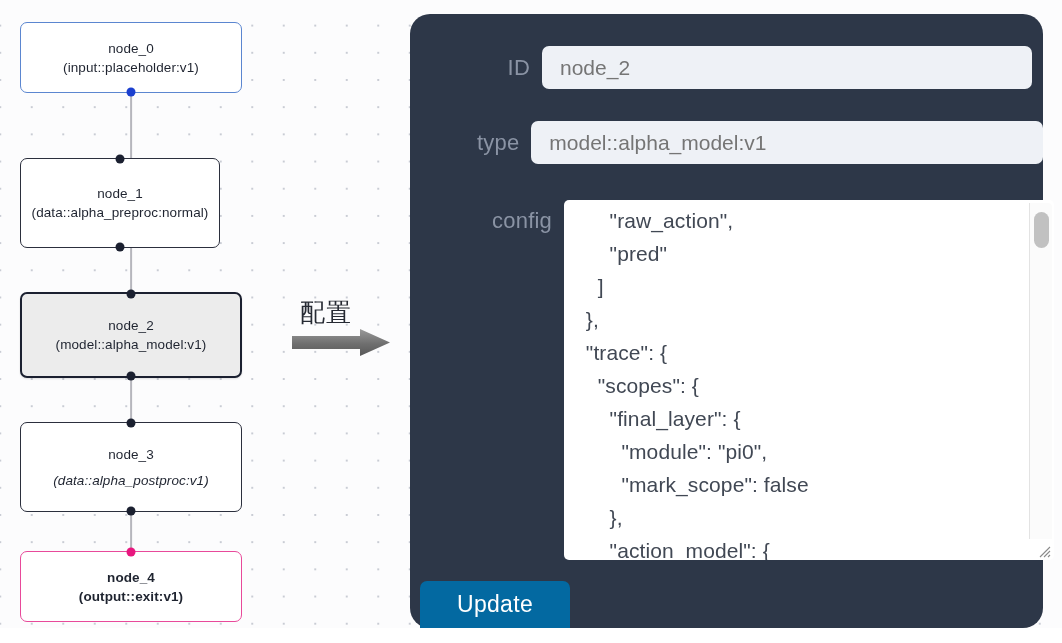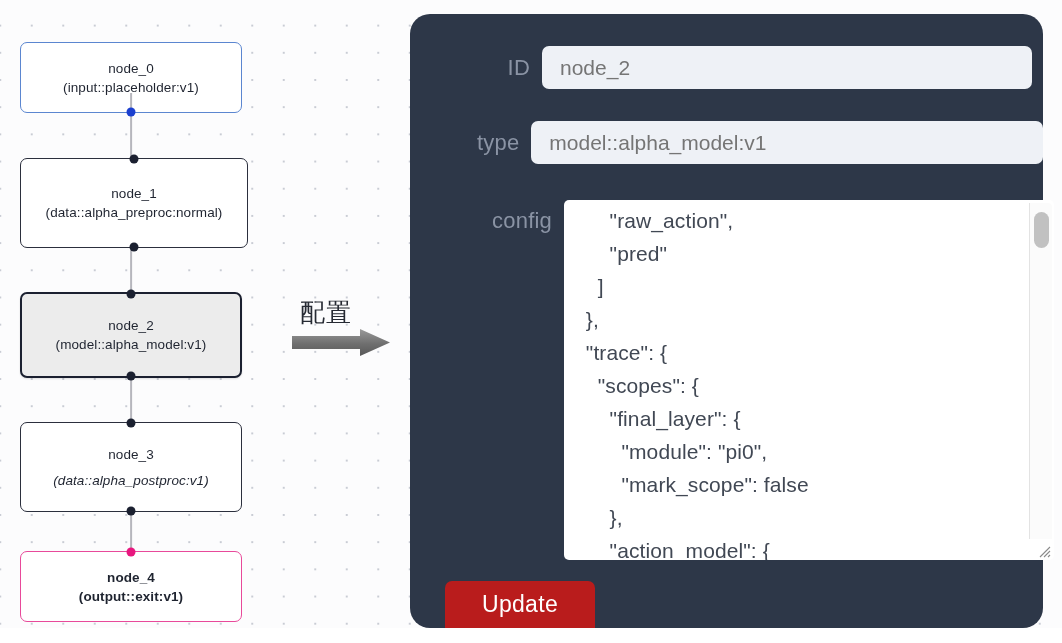--- a/index.html
+++ b/index.html
@@ -49,21 +49,21 @@
     align-items: center;
     justify-content: center;
     text-align: center;
     color: #1f2430;
     font-size: 13.5px;
     line-height: 19px;
     letter-spacing: 0.1px;
     user-select: none;
   }
   .node .nl { display: block; white-space: pre-wrap; }
-  .node-input  { border-color: #5b86d0; margin-top: 20px; }
+  .node-input  { border-color: #5b86d0; }
   .node-output { border-color: #e8499a; font-weight: bold; }
   .node-selected {
     background: #ececec;
     border-color: #1b2030;
     border-width: 2px;
     box-shadow: 0 1px 2px rgba(0,0,0,.12);
   }
 
   
   .handle {
@@ -203,25 +203,25 @@
   #config-resize-handle {
     position: absolute;
     right: 3px;
     bottom: 2px;
     width: 16px;
     height: 16px;
   }
 
   #update-button {
     position: absolute;
-    left: 35px;
+    left: 10px;
     top: 567px;
     width: 150px;
     height: 47px;
-    background: #b91c1c;
+    background: #0369a1;
     border: none;
     border-radius: 7px 7px 0 0;
     color: #ffffff;
     font-size: 23px;
     font-family: "Liberation Sans", sans-serif;
     letter-spacing: 0.3px;
     cursor: pointer;
     text-align: center;
     padding: 0;
   }
@@ -239,21 +239,21 @@
   <div class="edge" style="top:378px;height:44px;"></div>
   <div class="edge" style="top:512px;height:39px;"></div>
 
   <div class="node node-input" style="left:20px; top:22px; width:222px; height:71px;">
     <span class="nl">node_0</span>
     <span class="nl">(input::placeholder:v1)</span>
 
     <span class="handle handle-bottom handle-blue"></span>
   </div>
 
-  <div class="node" style="left:20px; top:158px; width:228px; height:90px;">
+  <div class="node" style="left:20px; top:158px; width:200px; height:90px;">
     <span class="nl">node_1</span>
     <span class="nl" style="max-width:196px;">(data::alpha_preproc:normal)</span>
     <span class="handle handle-top"></span>
     <span class="handle handle-bottom"></span>
   </div>
 
   <div class="node node-selected" style="left:20px; top:292px; width:222px; height:86px;">
     <span class="nl">node_2</span>
     <span class="nl" style="max-width:198px;">(model::alpha_model:v1)</span>
     <span class="handle handle-top"></span>

